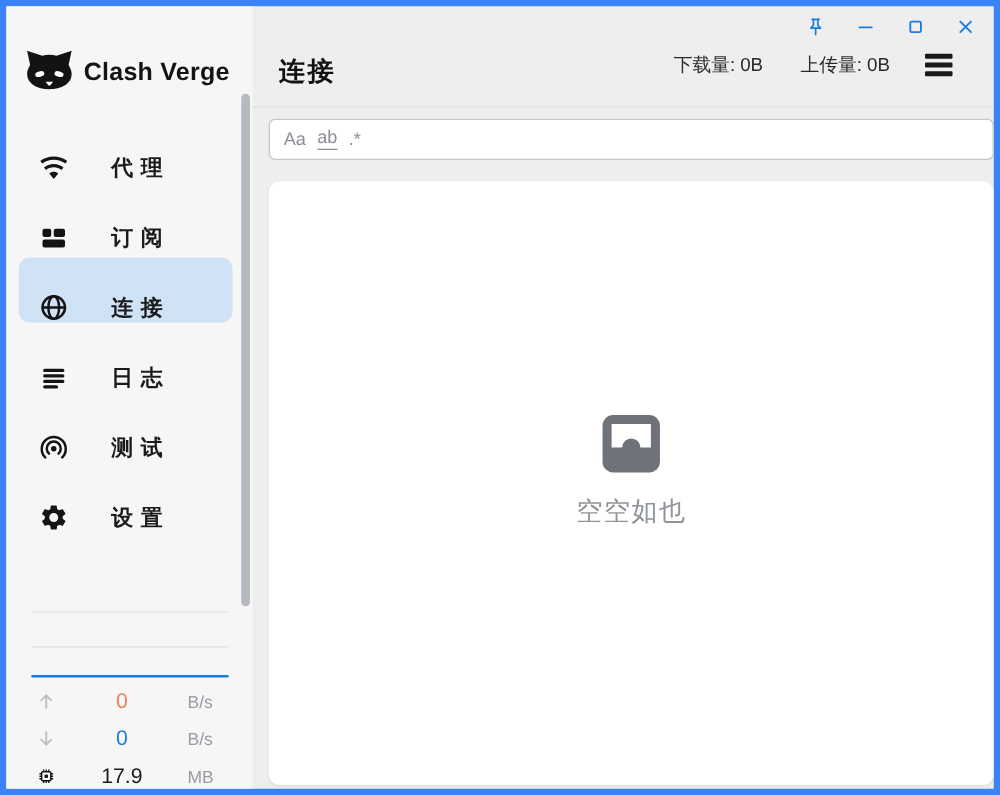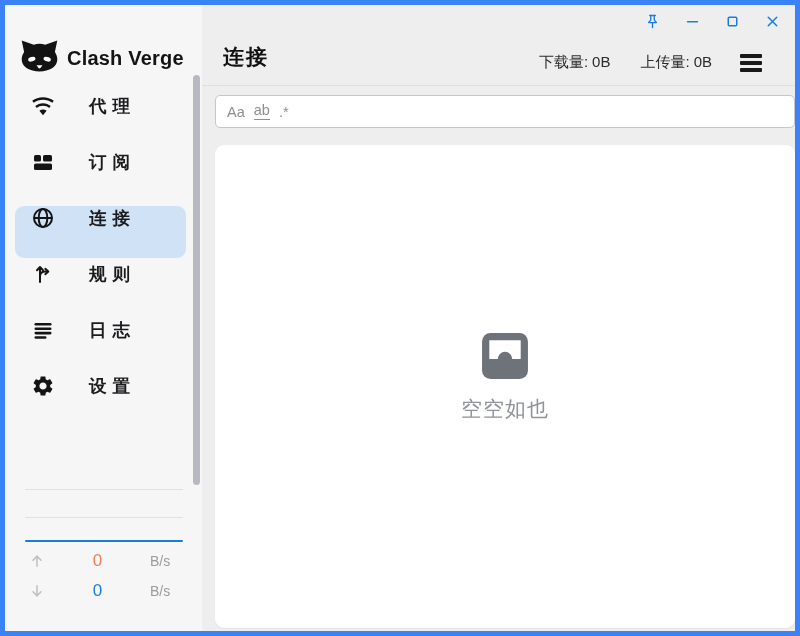--- a/index.html
+++ b/index.html
@@ -4,21 +4,21 @@
 <style>
   * { margin:0; padding:0; box-sizing:border-box; }
   html,body { width:800px; height:636px; font-family:"Liberation Sans","DejaVu Sans",sans-serif; }
   .window { position:relative; width:800px; height:636px; background:#eeeeef; border:5px solid #3b82f6; overflow:hidden; }
 
   
   .sidebar { position:absolute; left:0; top:0; width:197px; height:100%; background:#f6f6f7; }
   .logo { position:absolute; left:15px; top:34px; display:flex; align-items:center; gap:8px; }
   .logo-text { font-size:20px; font-weight:700; color:#141414; letter-spacing:.2px; }
   .nav { position:absolute; top:89px; left:10px; width:171px; }
-  .nav-item { height:52px; margin-bottom:4px; border-radius:9px; display:flex; align-items:flex-start; padding-left:16px; cursor:pointer; color:#1b1b1d; }
+  .nav-item { height:52px; margin-bottom:4px; border-radius:9px; display:flex; align-items:flex-end; padding-left:16px; cursor:pointer; color:#1b1b1d; }
   .nav-item.selected { background:#cfe2f6; }
   .nav-icon { width:24px; height:24px; flex:0 0 24px; color:#141414; }
   .nav-label { margin-left:34px; font-size:17.5px; font-weight:700; letter-spacing:6px; }
   .scroll-thumb { position:absolute; left:188px; top:70px; width:7px; height:410px; border-radius:4px; background:#b6bac0; }
   .sb-divider { position:absolute; left:20px; width:158px; height:1px; background:#e2e2e4; }
   .sb-divider.d1 { top:484px; }
   .sb-divider.d2 { top:512px; }
   .traffic-line { position:absolute; left:20px; top:535px; width:158px; height:2px; background:#1a7ce0; border-radius:1px; }
   .traffic { position:absolute; left:0; top:541px; width:197px; }
   .traffic-row { height:30px; display:flex; align-items:center; padding:0 20px 0 24px; }
@@ -30,21 +30,21 @@
   .t-value.mem { color:#1c1c1e; }
   .t-unit { width:32px; text-align:left; font-size:14px; color:#9a9aa1; }
 
   
   .main { position:absolute; left:197px; top:0; right:0; bottom:0; }
   .win-controls { position:absolute; top:8px; right:14px; display:flex; align-items:center; gap:23px; }
   .wc-btn { width:17px; height:17px; color:#1a7ce0; cursor:pointer; display:flex; align-items:center; justify-content:center; }
   .wc-btn svg { width:17px; height:17px; }
 
   .page-title { position:absolute; left:21px; top:38px; font-size:21px; font-weight:700; color:#111; letter-spacing:2px; }
-  .header-right { position:absolute; right:18px; top:38px; height:29px; display:flex; align-items:flex-end; }
+  .header-right { position:absolute; right:18px; top:38px; height:29px; display:flex; align-items:flex-start; }
   .stat { font-size:15px; color:#2b2b2d; white-space:nowrap; }
   .stat .v { margin-left:4px; }
   .gap32 { width:30px; } .gap28 { width:28px; } .gap16 { width:15px; }
   .menu-btn { width:22px; height:18px; display:flex; flex-direction:column; justify-content:space-between; cursor:pointer; }
   .menu-btn span { display:block; height:4.4px; background:#19191b; border-radius:1px; }
   .close-all { background:#1a7ce0; color:#fff; font-size:14.5px; border:none; border-radius:6px; padding:6px 13px; cursor:pointer; font-family:inherit; }
 
   .header-divider { position:absolute; left:0; right:0; top:80px; height:1px; background:#e0e0e2; }
 
   .filter-bar { position:absolute; left:13px; top:90px; width:580px; height:33px; background:#fff; border:1.6px solid #c6c6cb; border-radius:5px; display:flex; align-items:center; padding:0 11px; }
@@ -103,44 +103,43 @@
         <span class="nav-icon">
           <svg viewBox="0 0 24 24" fill="none" stroke="currentColor" stroke-width="2">
               <circle cx="12" cy="12" r="9"></circle>
               <ellipse cx="12" cy="12" rx="4.3" ry="9"></ellipse>
               <path d="M3,12 H21"></path>
             </svg>
         </span>
         <span class="nav-label">连接</span>
       </div>
 
-      <div class="nav-item">
-        <span class="nav-icon">
-          <svg viewBox="0 0 24 24" fill="none" stroke="currentColor" stroke-width="2" stroke-linecap="round" stroke-linejoin="round">
-              <path d="M9,20 V6"></path>
-              <path d="M6,8.2 L9,5 L12,8.2"></path>
-              <path d="M9,14 C9,10.8 11.5,9.5 14.5,9.5 H16.5"></path>
-              <path d="M14.3,6.8 L17.3,9.5 L14.3,12.2"></path>
-            </svg>
-        </span>
-        <span class="nav-label">规则</span>
-      </div>
 
       <div class="nav-item">
         <span class="nav-icon">
           <svg viewBox="0 0 24 24" fill="currentColor">
               <rect x="3.5" y="5" width="17" height="2.6" rx="1.3"></rect>
               <rect x="3.5" y="9.4" width="17" height="2.6" rx="1.3"></rect>
               <rect x="3.5" y="13.8" width="17" height="2.6" rx="1.3"></rect>
               <rect x="3.5" y="18.2" width="12" height="2.6" rx="1.3"></rect>
             </svg>
         </span>
         <span class="nav-label">日志</span>
       </div>
 
+      <div class="nav-item">
+        <span class="nav-icon">
+          <svg viewBox="0 0 24 24" fill="none" stroke="currentColor" stroke-width="2" stroke-linecap="round">
+              <circle cx="12" cy="13" r="2.2" fill="currentColor" stroke="none"></circle>
+              <path d="M8.2,16.9 A5.6,5.6 0 1 1 15.8,16.9"></path>
+              <path d="M5.2,19.9 A9.6,9.6 0 1 1 18.8,19.9"></path>
+            </svg>
+        </span>
+        <span class="nav-label">测试</span>
+      </div>
 
       <div class="nav-item">
         <span class="nav-icon">
           <svg viewBox="0 0 24 24" fill="currentColor">
               <path d="M19.14,12.94c0.04-0.3,0.06-0.61,0.06-0.94c0-0.32-0.02-0.64-0.07-0.94l2.03-1.58c0.18-0.14,0.23-0.41,0.12-0.61l-1.92-3.32c-0.12-0.22-0.37-0.29-0.59-0.22l-2.39,0.96c-0.5-0.38-1.03-0.7-1.62-0.94L14.4,2.81c-0.04-0.24-0.24-0.41-0.48-0.41h-3.84c-0.24,0-0.43,0.17-0.47,0.41L9.25,5.35C8.66,5.59,8.12,5.92,7.63,6.29L5.24,5.33c-0.22-0.08-0.47,0-0.59,0.22L2.74,8.87C2.62,9.08,2.66,9.34,2.86,9.48l2.03,1.58C4.84,11.36,4.8,11.69,4.8,12s0.02,0.64,0.07,0.94l-2.03,1.58c-0.18,0.14-0.23,0.41-0.12,0.61l1.92,3.32c0.12,0.22,0.37,0.29,0.59,0.22l2.39-0.96c0.5,0.38,1.03,0.7,1.62,0.94l0.36,2.54c0.05,0.24,0.24,0.41,0.48,0.41h3.84c0.24,0,0.44-0.17,0.47-0.41l0.36-2.54c0.59-0.24,1.13-0.56,1.62-0.94l2.39,0.96c0.22,0.08,0.47,0,0.59-0.22l1.92-3.32c0.12-0.22,0.07-0.47-0.12-0.61L19.14,12.94z M12,15.6c-1.98,0-3.6-1.62-3.6-3.6s1.62-3.6,3.6-3.6s3.6,1.62,3.6,3.6S13.98,15.6,12,15.6z"></path>
             </svg>
         </span>
         <span class="nav-label">设置</span>
       </div>
 
@@ -165,20 +164,31 @@
       </div>
       <div class="traffic-row">
         <span class="t-icon">
           <svg viewBox="0 0 24 24" fill="none" stroke="currentColor" stroke-width="2.2" stroke-linecap="round" stroke-linejoin="round">
               <path d="M12,4 V19"></path>
               <path d="M6,13 L12,19 L18,13"></path>
             </svg>
         </span>
         <span class="t-value down">0</span>
         <span class="t-unit">B/s</span>
+      </div>
+      <div class="traffic-row">
+        <span class="t-icon mem">
+          <svg viewBox="0 0 24 24" fill="none" stroke="currentColor" stroke-width="1.8">
+              <rect x="6.5" y="6.5" width="11" height="11" rx="1.5"></rect>
+              <rect x="10" y="10" width="4" height="4" fill="currentColor" stroke="none"></rect>
+              <path stroke-width="1.6" d="M9,6.5 V3.8 M12,6.5 V3.8 M15,6.5 V3.8 M9,20.2 V17.5 M12,20.2 V17.5 M15,20.2 V17.5 M6.5,9 H3.8 M6.5,12 H3.8 M6.5,15 H3.8 M20.2,9 H17.5 M20.2,12 H17.5 M20.2,15 H17.5"></path>
+            </svg>
+        </span>
+        <span class="t-value mem">17.9</span>
+        <span class="t-unit">MB</span>
       </div>
     </div>
   </div>
 
   <div class="main">
 
     <div class="win-controls">
       <span class="wc-btn">
         <svg viewBox="0 0 24 24" fill="none" stroke="currentColor" stroke-width="1.9" stroke-linecap="round" stroke-linejoin="round">
             <path d="M8,3.5 H16"></path>

